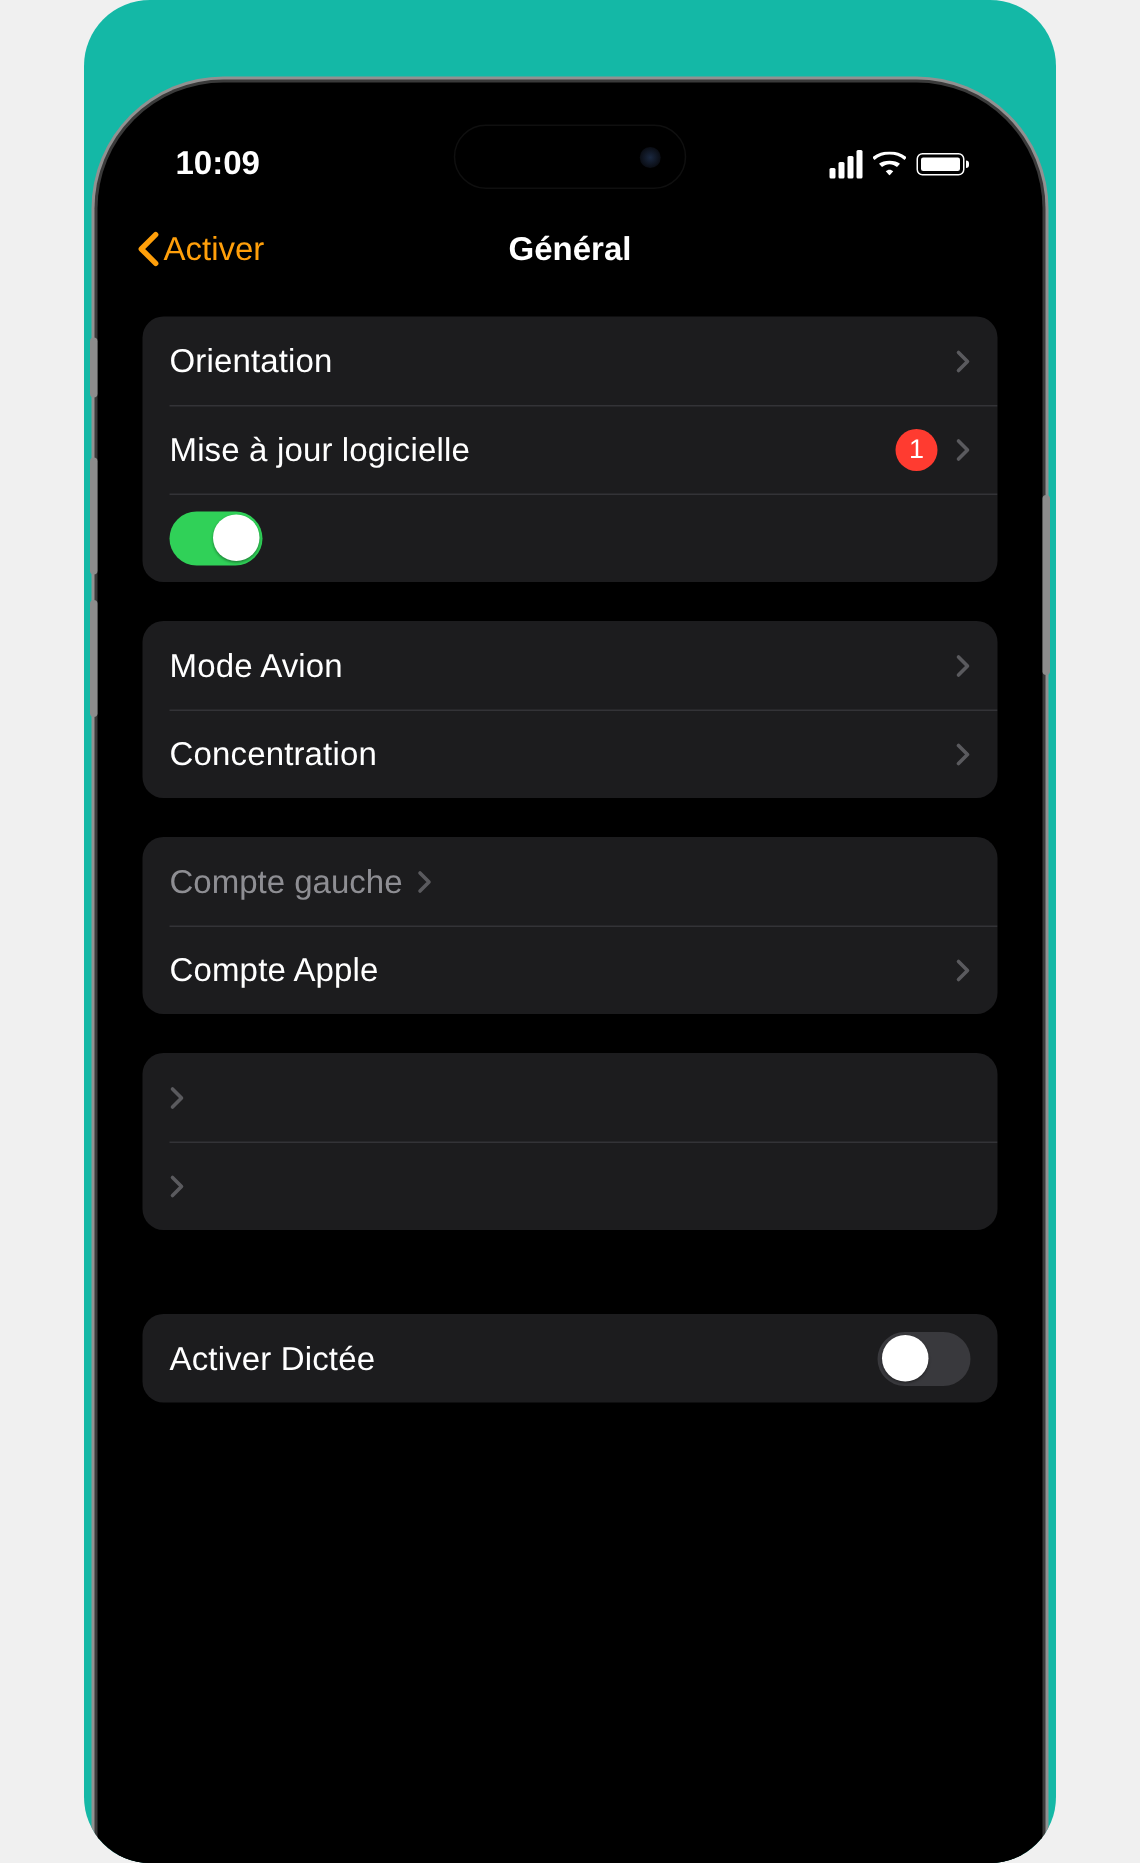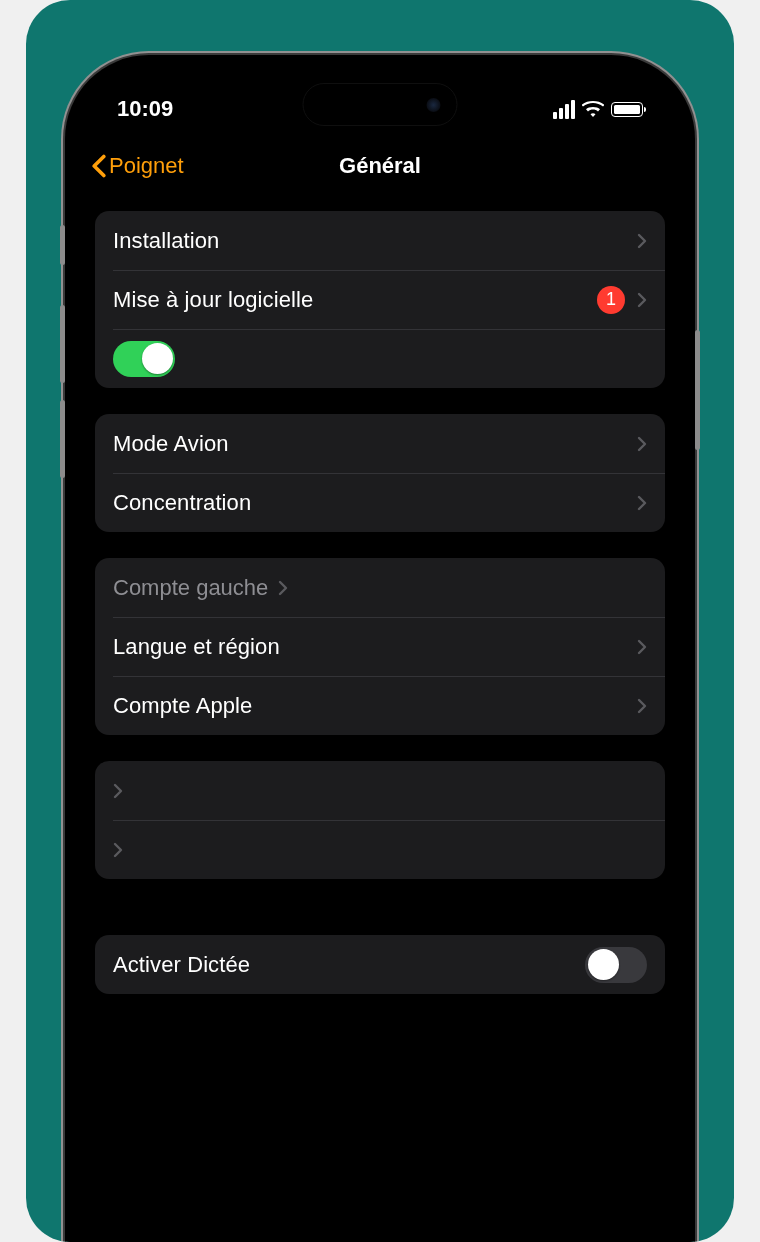--- a/index.html
+++ b/index.html
@@ -7,23 +7,23 @@
       background: #f0f0f0;
       width: 760px;
       height: 1242px;
       display: flex;
       align-items: flex-start;
       justify-content: center;
       font-family: -apple-system, 'Helvetica Neue', Helvetica, Arial, sans-serif;
       overflow: hidden;
     }
     .canvas-frame {
-      width: 708px;
+      width: 648px;
       height: 1242px;
-      background: #0f766e;
+      background: #14b8a6;
       border-radius: 44px;
       position: relative;
       overflow: hidden;
     }
     .phone {
       position: absolute;
       left: 50%;
       transform: translateX(-50%);
       top: 55px;
       width: 630px;
@@ -206,30 +206,30 @@
             <div class="battery-fill"></div>
           </div>
         </div>
       </div>
 
       <div class="nav-bar">
         <div class="back-btn">
           <svg width="16" height="24" viewBox="0 0 12 20">
               <path fill="none" stroke="#ff9f0a" stroke-width="3" stroke-linecap="round" stroke-linejoin="round" d="M10 2 L2 10 L10 18"></path>
             </svg>
-          <span>Poignet</span>
+          <span>Activer</span>
         </div>
         <div class="nav-title">Général</div>
       </div>
 
       <div class="content">
 
         <div class="group">
           <div class="row">
-            <span class="row-label">Installation</span>
+            <span class="row-label">Orientation</span>
             <span class="chevron">
                 <svg width="10" height="16" viewBox="0 0 10 16">
                   <path fill="none" stroke="#5a5a5e" stroke-width="2.4" stroke-linecap="round" stroke-linejoin="round" d="M2 2 L8 8 L2 14"></path>
                 </svg>
               </span>
           </div>
           <div class="row">
             <span class="row-label">Mise à jour logicielle</span>
             <span class="badge">1</span>
             <span class="chevron">
@@ -258,28 +258,20 @@
                 <svg width="10" height="16" viewBox="0 0 10 16">
                   <path fill="none" stroke="#5a5a5e" stroke-width="2.4" stroke-linecap="round" stroke-linejoin="round" d="M2 2 L8 8 L2 14"></path>
                 </svg>
               </span>
           </div>
         </div>
 
         <div class="group">
           <div class="row">
             <span class="row-value">Compte gauche</span>
-            <span class="chevron">
-                <svg width="10" height="16" viewBox="0 0 10 16">
-                  <path fill="none" stroke="#5a5a5e" stroke-width="2.4" stroke-linecap="round" stroke-linejoin="round" d="M2 2 L8 8 L2 14"></path>
-                </svg>
-              </span>
-          </div>
-          <div class="row">
-            <span class="row-label">Langue et région</span>
             <span class="chevron">
                 <svg width="10" height="16" viewBox="0 0 10 16">
                   <path fill="none" stroke="#5a5a5e" stroke-width="2.4" stroke-linecap="round" stroke-linejoin="round" d="M2 2 L8 8 L2 14"></path>
                 </svg>
               </span>
           </div>
           <div class="row">
             <span class="row-label">Compte Apple</span>
             <span class="chevron">
                 <svg width="10" height="16" viewBox="0 0 10 16">

